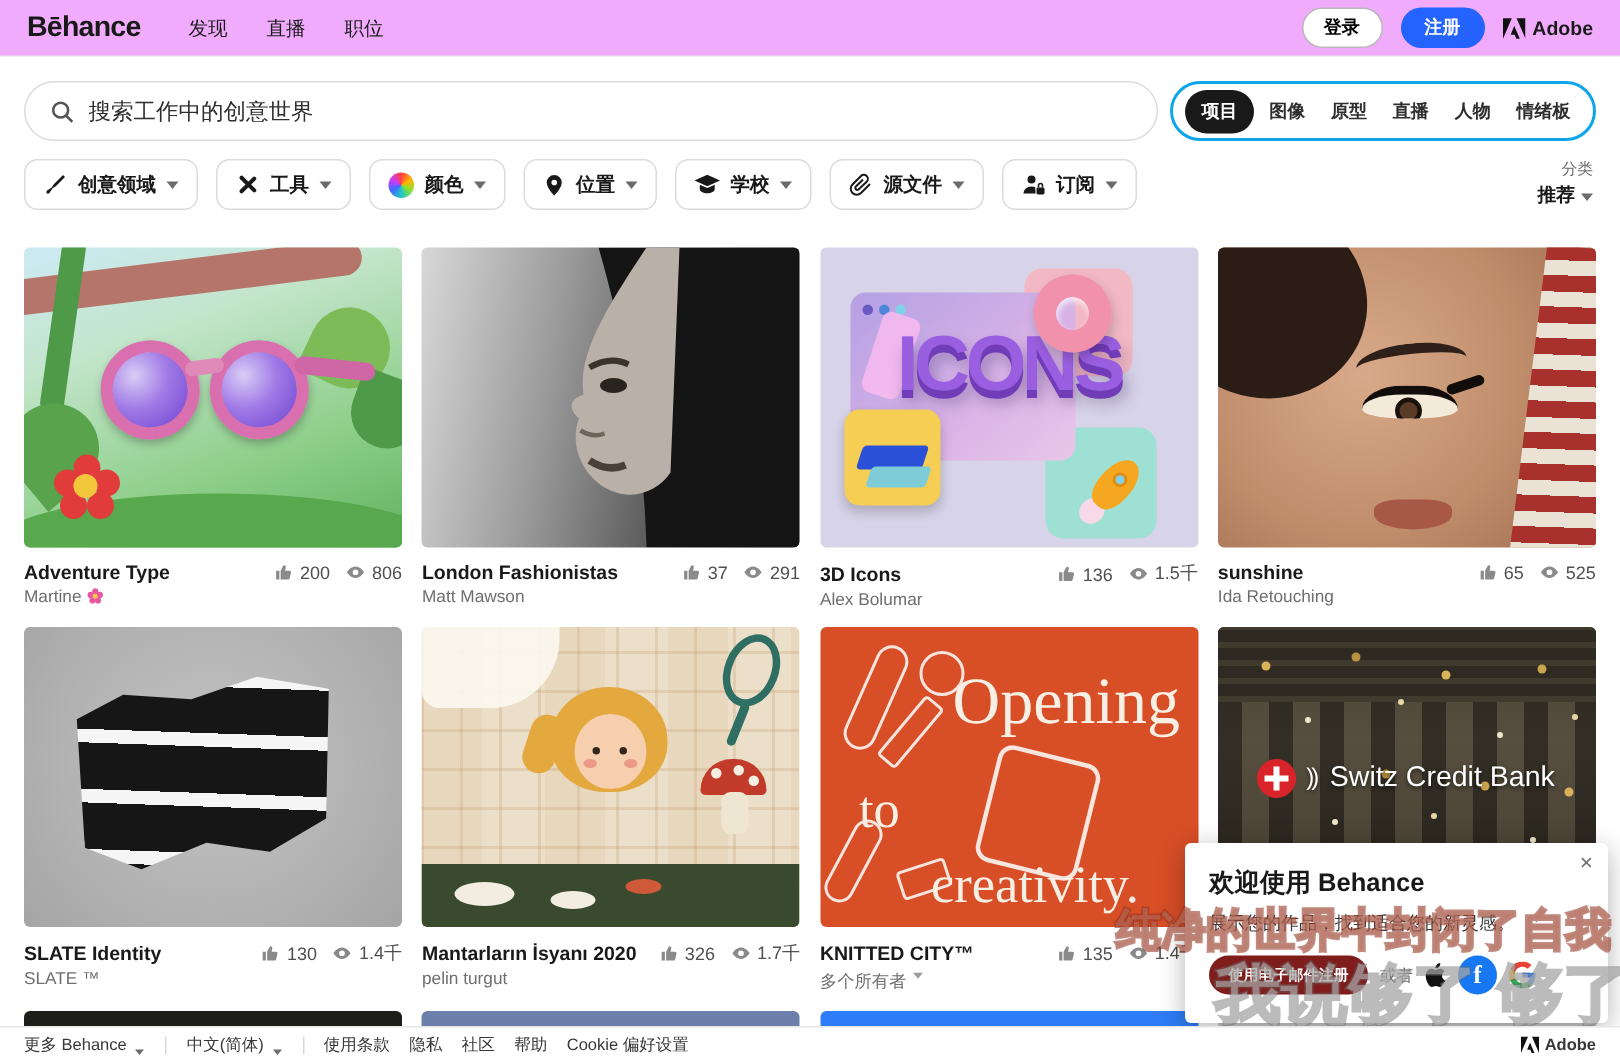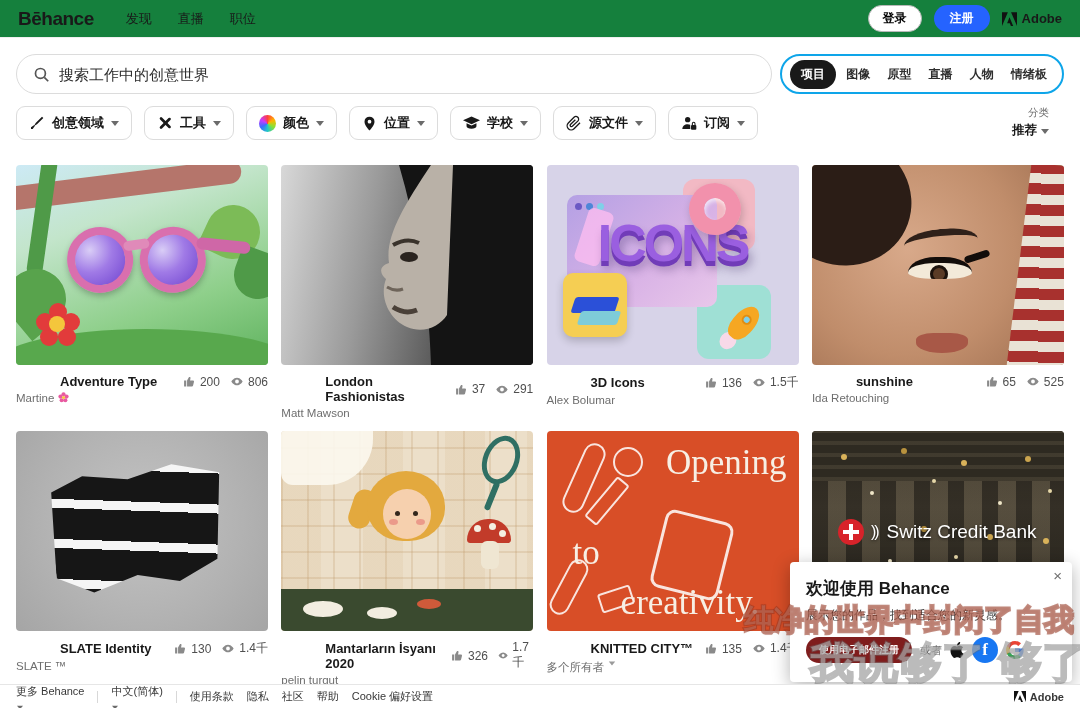--- a/index.html
+++ b/index.html
@@ -1,21 +1,21 @@
 <!DOCTYPE html>
 <html><head>
 <meta charset="utf-8">
 <style>
   *{margin:0;padding:0;box-sizing:border-box;}
   html,body{background:#f2f2f2;}
   .page{position:relative;width:1080px;height:708px;background:#fff;overflow:hidden;
     font-family:"Liberation Sans","DejaVu Sans",sans-serif;color:#191919;}
   
   .hdr{position:absolute;top:0;left:0;right:0;height:38px;display:flex;align-items:center;
-    padding:0 18px;border-bottom:1px solid #efefef;background:#15803d;z-index:20;justify-content:center;}
+    padding:0 18px;border-bottom:1px solid #efefef;background:#f0abfc;z-index:20;justify-content:center;}
   .logo{font-size:19px;font-weight:700;letter-spacing:-.5px;}
   .nav{display:flex;gap:26px;margin-left:32px;font-size:13px;}
   .nav span{cursor:pointer;}
   .hdr-right{margin-left:auto;display:flex;align-items:center;gap:12px;}
   .btn-login{border:1.5px solid #b9b9b9;border-radius:16px;padding:4px 14px;font-size:12px;font-weight:700;background:#fff;}
   .btn-signup{border:none;border-radius:16px;padding:5px 16px;font-size:12px;font-weight:700;color:#fff;background:#2563ff;}
   .adobe{display:flex;align-items:center;gap:5px;font-size:13px;font-weight:700;}
   
   .searchrow{position:absolute;top:54px;left:16px;right:16px;height:40px;display:flex;gap:8px;}
   .searchbox{flex:1;display:flex;align-items:center;gap:9px;border:1px solid #dcdcdc;border-radius:22px;
@@ -29,31 +29,31 @@
   .tab.active{background:#191919;color:#fff;border-radius:15px;padding:6px 11px;}
   
   .filters{position:absolute;top:106px;left:16px;display:flex;gap:12px;}
   .chip{display:flex;align-items:center;gap:7px;height:34px;padding:0 12px;border:1px solid #dcdcdc;
     border-radius:9px;font-size:13px;font-weight:700;background:#fff;cursor:pointer;}
   .chip svg{display:block;}
   .caret{width:0;height:0;border-left:4px solid transparent;border-right:4px solid transparent;
     border-top:5px solid #6b6b6b;margin-top:1px;}
   .colorwheel{width:17px;height:17px;border-radius:50%;
     background:conic-gradient(#ff4040,#ffb400,#8ae234,#22c7c7,#3b6cff,#c83bff,#ff4040);}
-  .sort{position:absolute;top:106px;right:31px;text-align:right;}
+  .sort{position:absolute;top:106px;right:18px;text-align:right;}
   .sort .lbl{font-size:10.5px;color:#6d6d6d;}
   .sort .val{font-size:12.5px;font-weight:700;display:flex;align-items:center;gap:4px;justify-content:flex-end;margin-top:2px;cursor:pointer;}
   
   .grid{position:absolute;top:165px;left:16px;width:1048px;display:grid;
     grid-template-columns:repeat(4,252px);column-gap:13.3px;row-gap:12px;}
   .card{width:252px;}
   .thumb{position:relative;width:252px;height:200px;border-radius:4px;overflow:hidden;cursor:pointer;}
   .meta{margin-top:9px;}
   .trow{display:flex;justify-content:space-between;align-items:center;}
-  .ctitle{font-size:13px;font-weight:700;color:#191919;cursor:pointer;margin-left:44px;}
+  .ctitle{font-size:13px;font-weight:700;color:#191919;cursor:pointer;}
   .stats{display:flex;align-items:center;gap:10px;font-size:12px;color:#4f4f4f;}
   .stat{display:flex;align-items:center;gap:4px;}
   .stat svg{color:#8a8a8a;}
   .owner{margin-top:3px;font-size:11.5px;color:#6e6e6e;display:flex;gap:4px;cursor:pointer;}
   .owner .caret{border-top-color:#9a9a9a;transform:scale(.8);}
   .abs{position:absolute;}
   
   .t1{background:linear-gradient(160deg,#cdeaf5 0%,#c3e5cb 30%,#8ecf8a 68%,#5fb25e 100%);}
   .t1 .branch{top:8px;left:-14px;width:240px;height:24px;background:#b5756b;border-radius:14px;transform:rotate(-7deg);}
   .t1 .vine{top:-8px;left:18px;width:16px;height:120px;background:#4f9a48;border-radius:10px;transform:rotate(8deg);}
@@ -131,21 +131,21 @@
   .t6 .handle{top:50px;right:38px;width:6px;height:30px;background:#2f6f63;transform:rotate(22deg);border-radius:3px;}
   
   .t7{background:#d84e27;font-family:"Liberation Serif","DejaVu Serif",serif;color:#f7efe4;}
   .t7 .o{border:2px solid rgba(255,255,255,.85);position:absolute;background:transparent;}
   .t7 .rod{top:10px;left:26px;width:22px;height:74px;border-radius:12px;transform:rotate(24deg);}
   .t7 .cir{top:16px;left:66px;width:30px;height:30px;border-radius:50%;}
   .t7 .bar{top:44px;left:52px;width:16px;height:52px;transform:rotate(40deg);border-radius:3px;}
   .t7 .rod2{bottom:14px;left:12px;width:20px;height:60px;border-radius:12px;transform:rotate(28deg);}
   .t7 .tri{bottom:22px;left:52px;width:34px;height:20px;transform:rotate(-18deg);border-radius:3px;}
   .t7 .big1{top:84px;left:110px;width:70px;height:80px;border-radius:10px;transform:rotate(14deg);border-width:3px;}
-  .t7 .w1{top:12px;right:12px;font-size:35px;}
+  .t7 .w1{top:24px;right:12px;font-size:44px;}
   .t7 .w2{top:46px;right:12px;font-size:35px;}
   .t7 .w3{top:102px;left:26px;font-size:35px;}
   .t7 .w4{bottom:8px;left:74px;font-size:35px;}
   
   .t8{background:linear-gradient(180deg,#3b352a 0%,#4a4336 38%,#353026 100%);}
   .t8 .cols{top:50px;left:0;right:0;bottom:0;
     background:repeating-linear-gradient(90deg,rgba(0,0,0,.30) 0 16px,rgba(150,135,105,.16) 16px 34px);}
   .t8 .ped{top:0;left:0;right:0;height:50px;background:#2e2a21;
     background-image:repeating-linear-gradient(0deg,rgba(160,145,115,.16) 0 4px,transparent 4px 12px);}
   .t8 .conf{top:0;left:0;width:4px;height:4px;border-radius:50%;
@@ -180,21 +180,21 @@
     justify-content:center;font-family:"Liberation Serif","DejaVu Serif",serif;font-weight:700;font-size:17px;}
   
   .wm{position:absolute;z-index:60;font-weight:700;white-space:nowrap;pointer-events:none;}
   .wm1{left:744px;top:600px;font-size:30px;color:rgba(255,240,234,.40);
     -webkit-text-stroke:2px rgba(148,54,34,.55);text-shadow:0 0 2px rgba(148,54,34,.3);}
   .wm2{left:810px;top:634px;font-size:44px;color:rgba(255,255,255,.55);
     -webkit-text-stroke:2px rgba(105,105,105,.45);}
   
   .ftr{position:absolute;left:0;right:0;bottom:0;height:24px;background:#fff;border-top:1px solid #e6e6e6;
     display:flex;align-items:center;padding:0 16px;font-size:11px;color:#383838;z-index:70;}
-  .ftr .item{display:flex;align-items:flex-start;gap:5px;cursor:pointer;flex-direction:column;}
+  .ftr .item{display:flex;align-items:flex-end;gap:5px;cursor:pointer;}
   .ftr .div{width:1px;height:12px;background:#d8d8d8;margin:0 13px;}
   .ftr .links{display:flex;gap:13px;}
   .ftr .caret{transform:scale(.75);}
   .ftr-right{margin-left:auto;display:flex;align-items:center;gap:4px;font-weight:700;font-size:11px;}
 </style>
 </head>
 <body>
 
 <div class="page">
 

